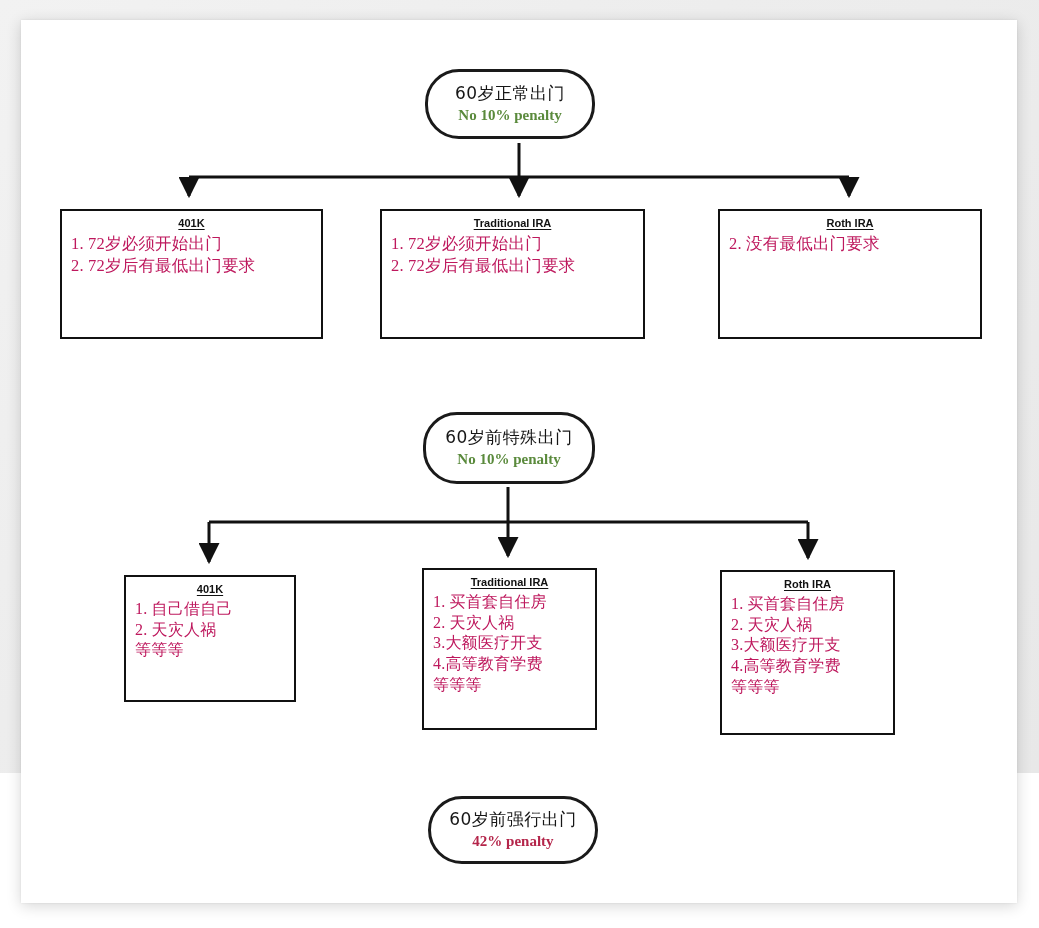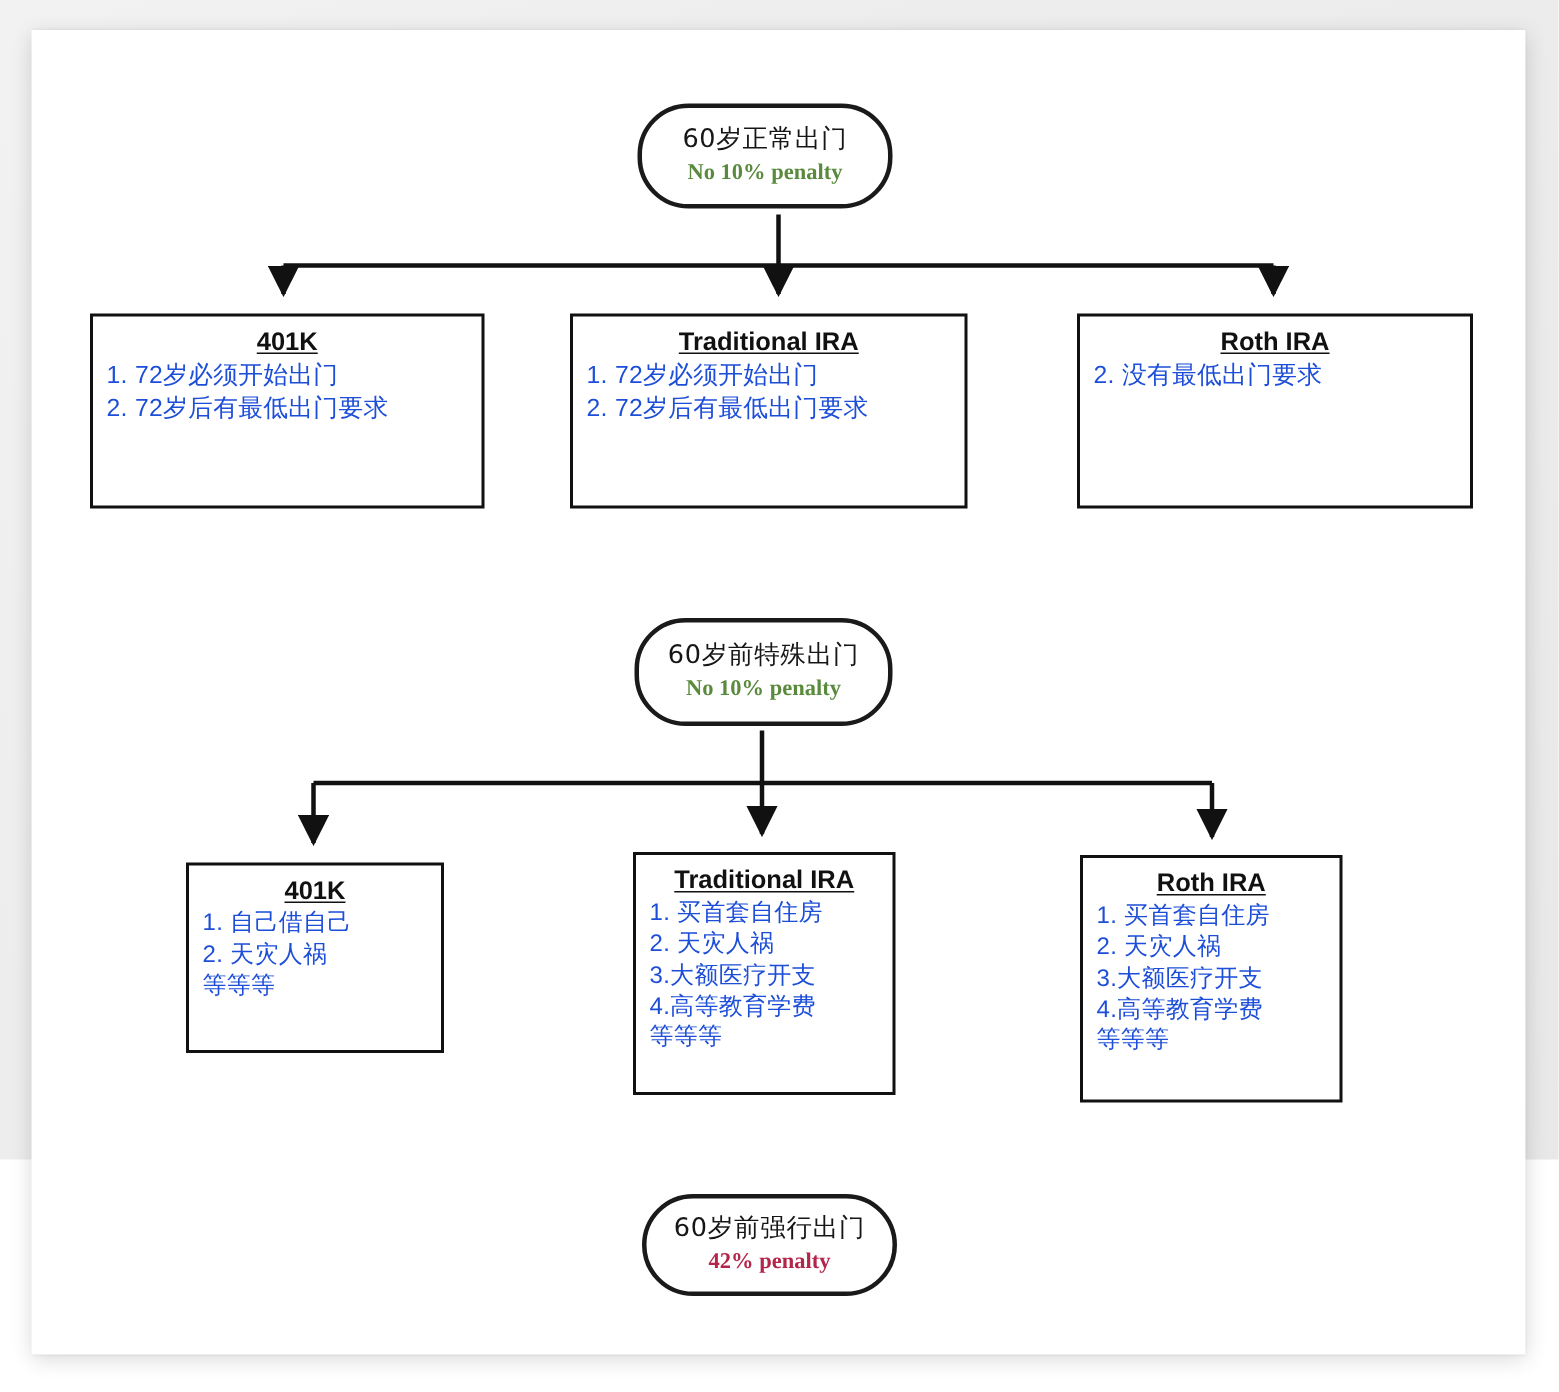--- a/index.html
+++ b/index.html
@@ -67,31 +67,31 @@
 
   
   .box {
     border: 2.5px solid #111111;
     padding: 6px 9px 7px 9px;
   }
   .box .title {
     text-align: center;
     font-family: "Liberation Sans", "DejaVu Sans", sans-serif;
     font-weight: bold;
-    font-size: 17px;
+    font-size: 11px;
     color: #111111;
     text-decoration: underline;
     text-underline-offset: 2px;
     margin-bottom: 2px;
     line-height: 1.25;
   }
   .box .lines {
-    font-family: Liberation Sans, sans-serif;
+    font-family: Liberation Serif, serif;
     font-size: 16.5px;
-    color: #1d4ed8;
+    color: #be185d;
     line-height: 1.32;
     letter-spacing: 0.2px;
   }
   .box .lines div { white-space: nowrap; }
   .box.compact .lines { font-size: 16px; line-height: 1.3; }
   .box.wrap .lines div { white-space: normal; }
   .edge-svg { position:absolute; left:0; top:0; }
 </style>
 </head>
 <body>

